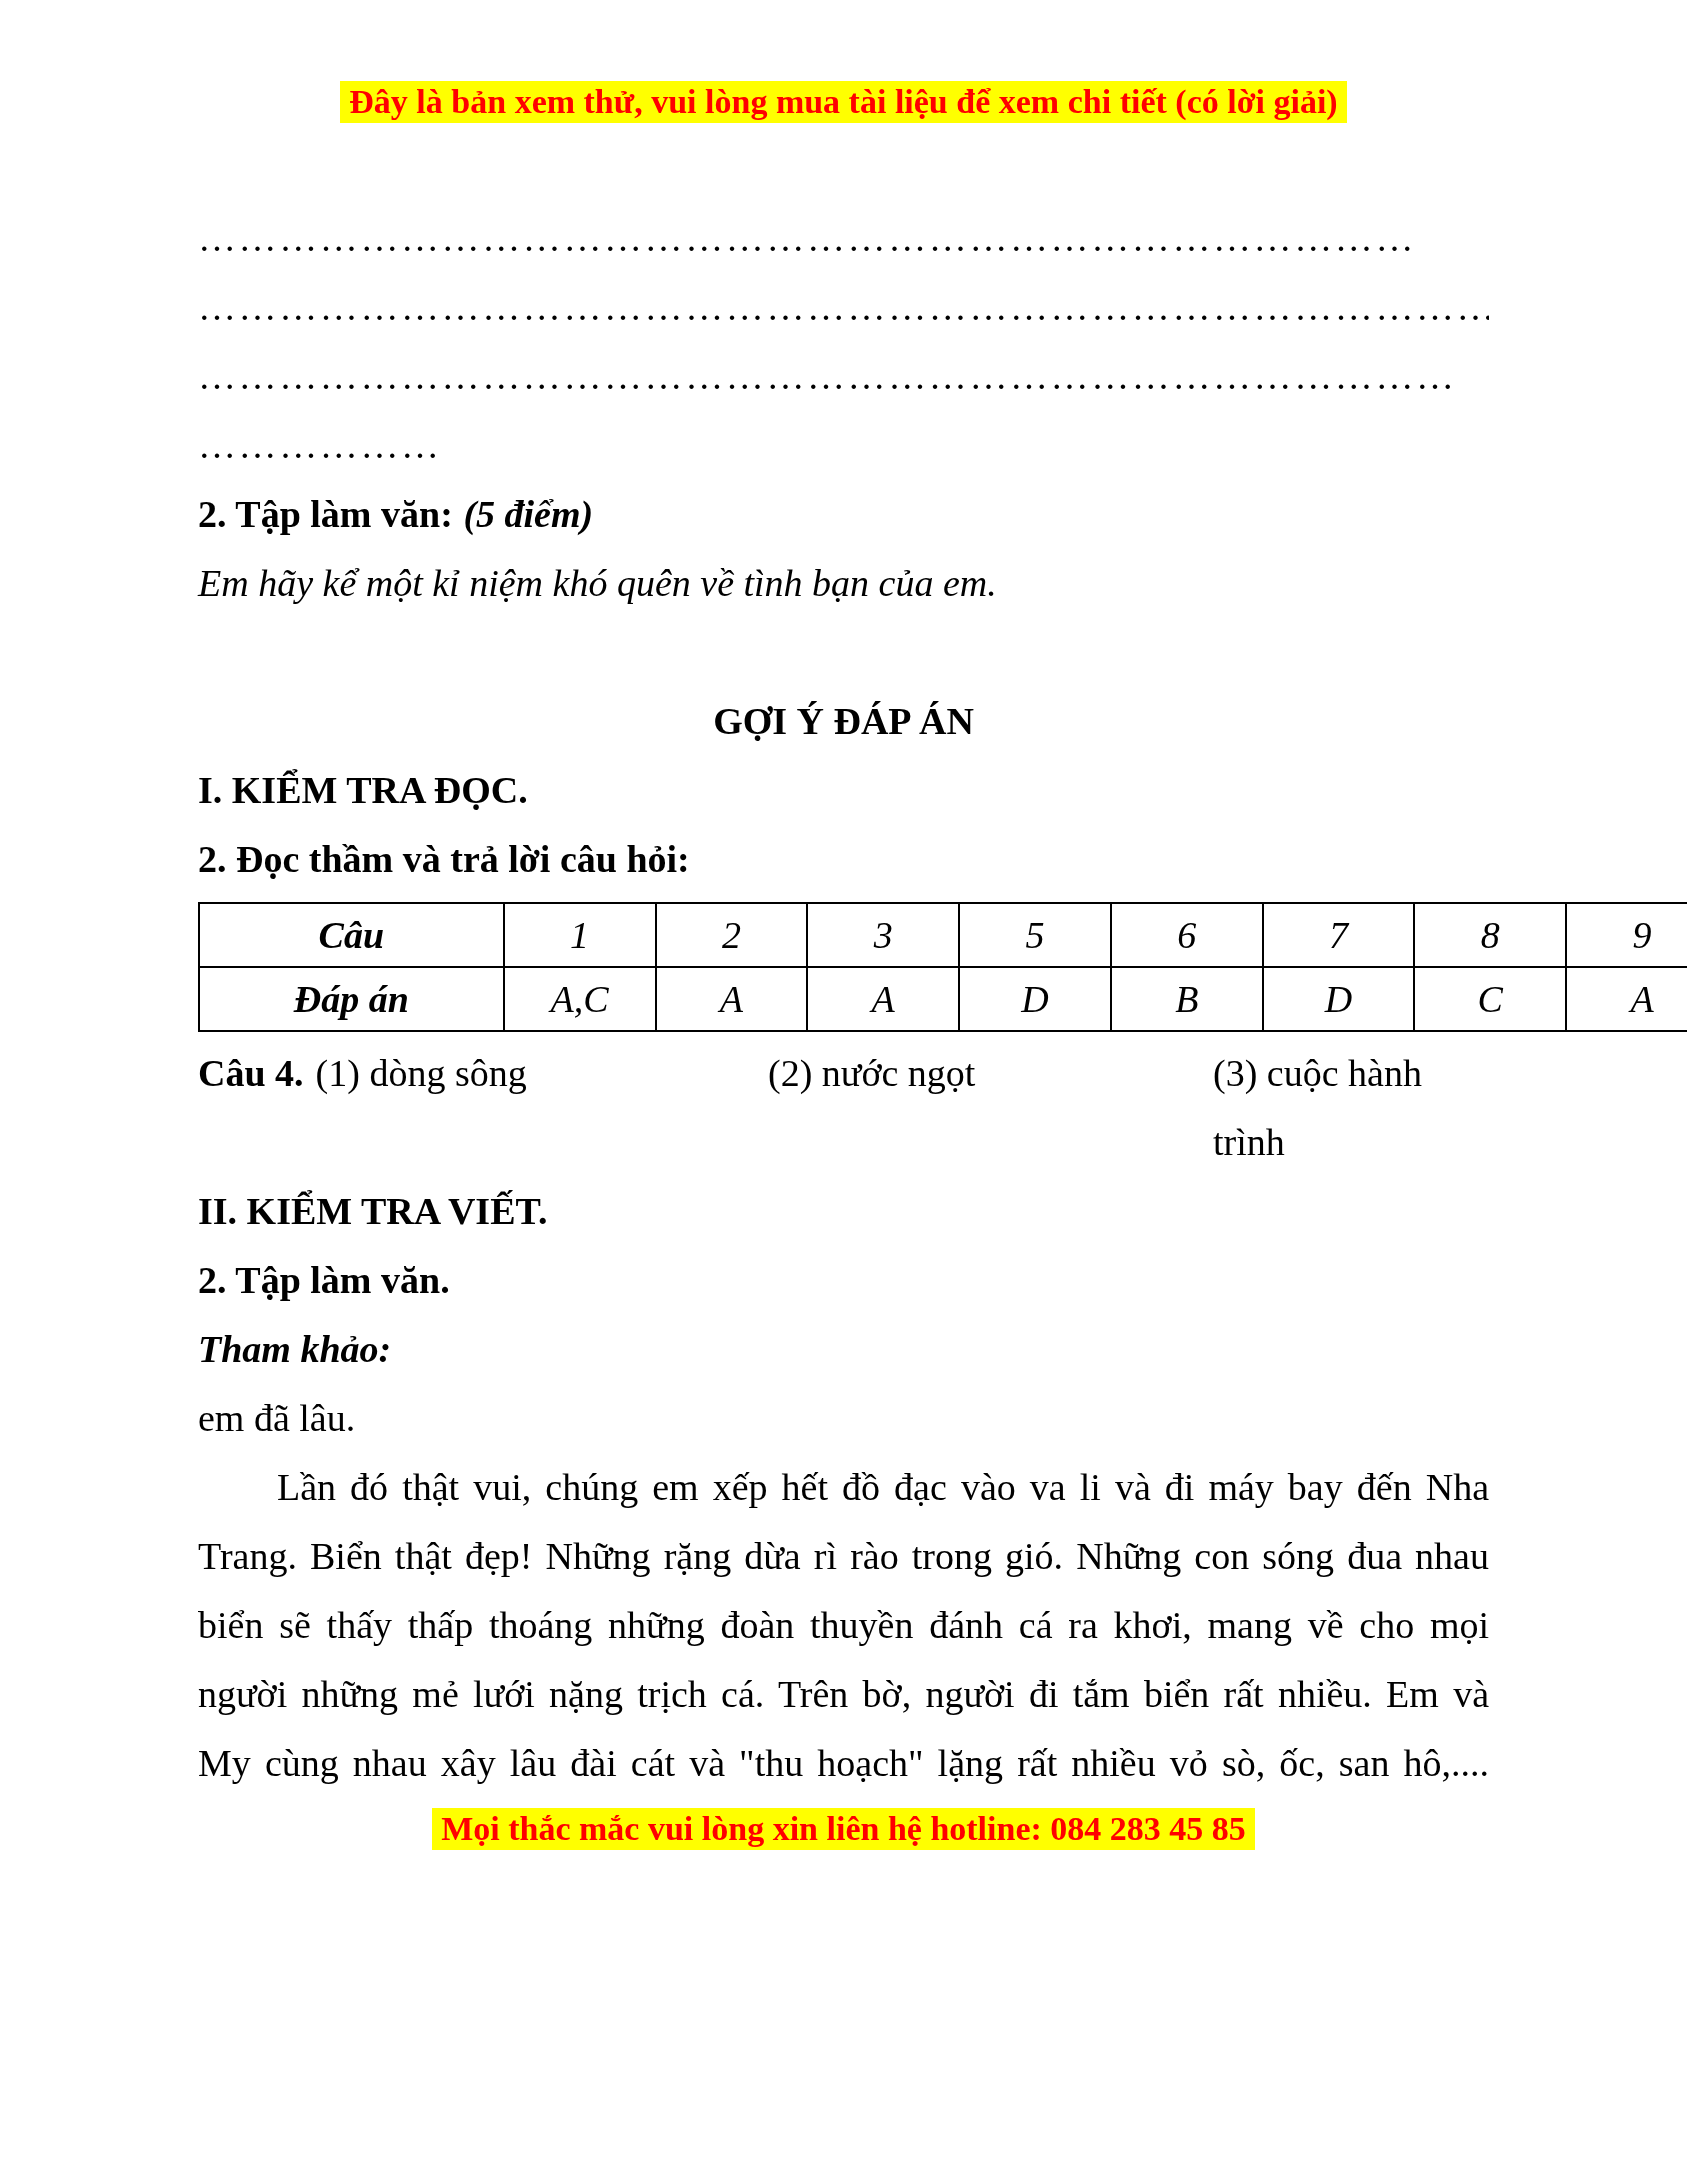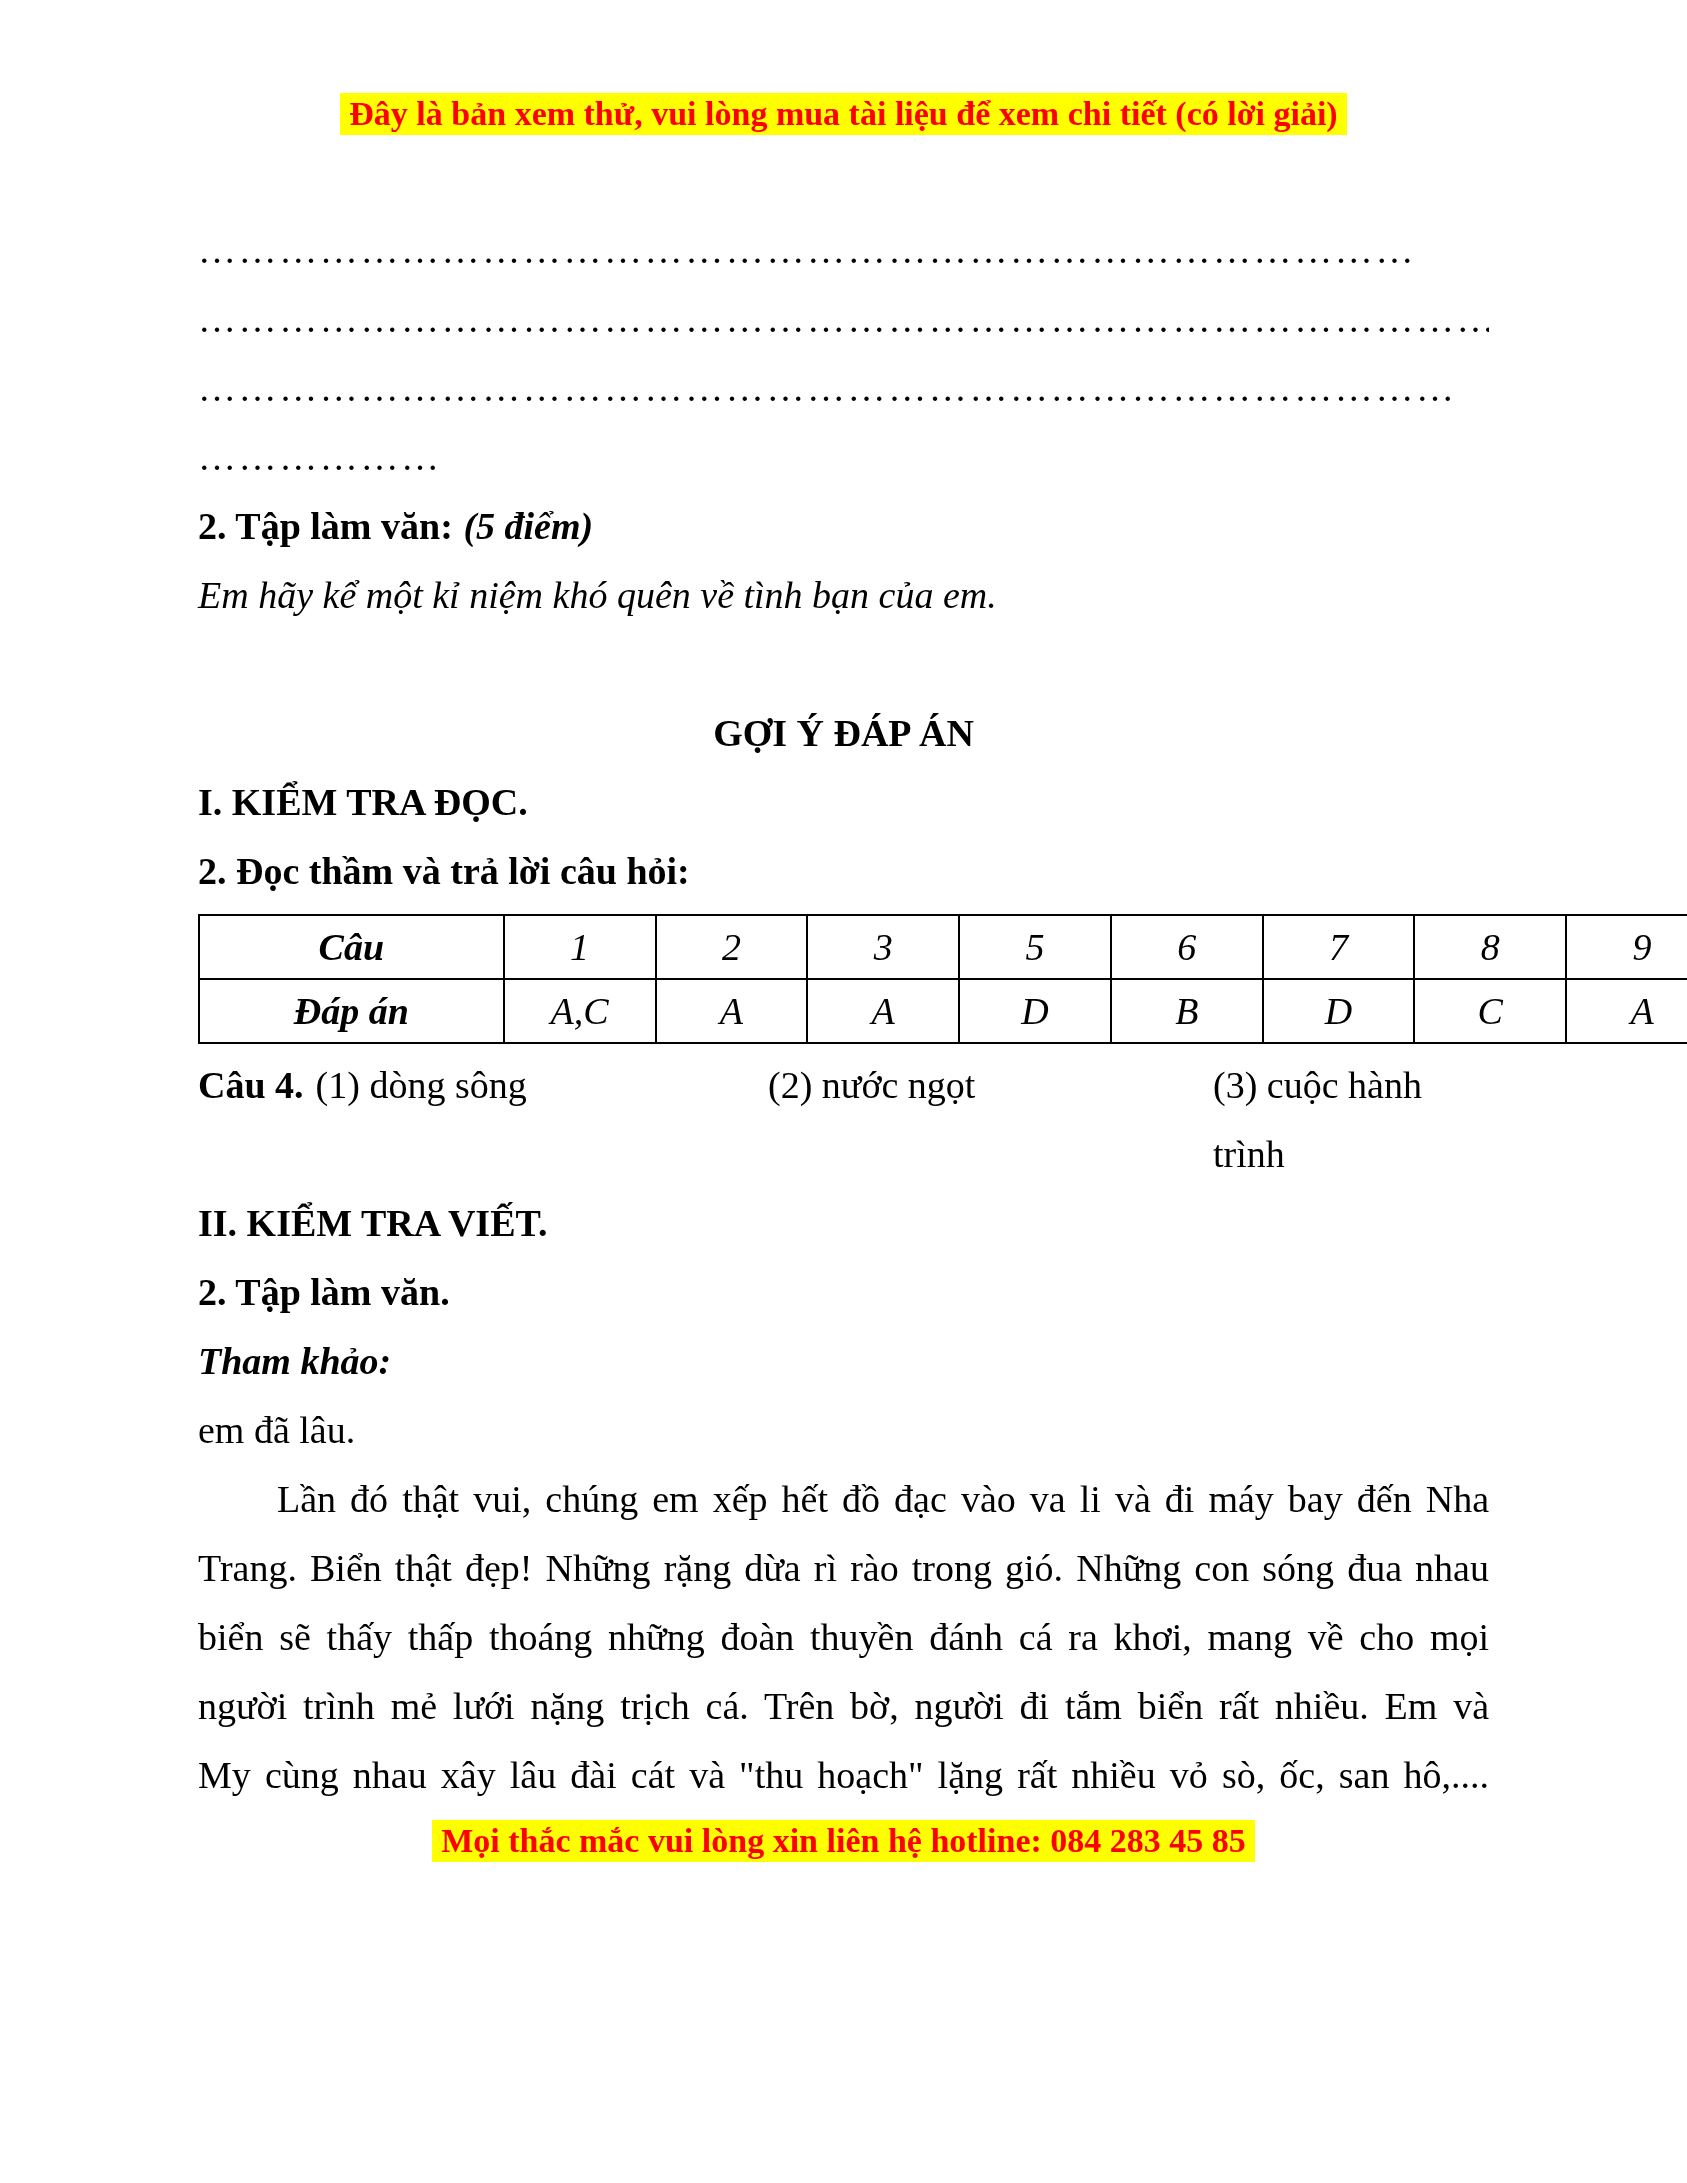--- a/index.html
+++ b/index.html
@@ -17,21 +17,21 @@
   }
   .line{line-height:69px;white-space:normal;}
   .b{font-weight:bold;}
   .i{font-style:italic;}
   .bi{font-weight:bold;font-style:italic;}
   .center{text-align:center;}
   .jline{text-align:justify;text-align-last:justify;}
   .noj{text-align:center;text-align-last:left;}
   .indent{text-indent:79px;}
   .dots{white-space:nowrap;overflow:hidden;letter-spacing:2.6px;}
-  .banner-row{text-align:center;line-height:42px;margin-top:12px;}
+  .banner-row{text-align:center;line-height:42px;}
   .banner-row.top{margin-bottom:81px;}
   .banner-row.bottom{margin-top:8px;}
   .banner{
     display:inline-block;
     background:#FFFF00;
     color:#FF0000;
     font-weight:bold;
     font-size:34px;
     line-height:40px;
     padding:1.3px 9.3px;
@@ -126,21 +126,21 @@
 
   <div class="line b">2. Tập làm văn.</div>
 
   <div class="line bi">Tham khảo:</div>
 
   <div class="line noj">em đã lâu.</div>
 
   <div class="line jline indent">Lần đó thật vui, chúng em xếp hết đồ đạc vào va li và đi máy bay đến Nha</div>
   <div class="line jline">Trang. Biển thật đẹp! Những rặng dừa rì rào trong gió. Những con sóng đua nhau</div>
   <div class="line jline">biển sẽ thấy thấp thoáng những đoàn thuyền đánh cá ra khơi, mang về cho mọi</div>
-  <div class="line jline">người trình mẻ lưới nặng trịch cá. Trên bờ, người đi tắm biển rất nhiều. Em và</div>
+  <div class="line jline">người những mẻ lưới nặng trịch cá. Trên bờ, người đi tắm biển rất nhiều. Em và</div>
   <div class="line jline">My cùng nhau xây lâu đài cát và "thu hoạch" lặng rất nhiều vỏ sò, ốc, san hô,....</div>
 
   <div class="banner-row bottom">
     <span class="banner">Mọi thắc mắc vui lòng xin liên hệ hotline: 084 283 45 85</span>
   </div>
 
 </div>
 
 
 </body></html>

